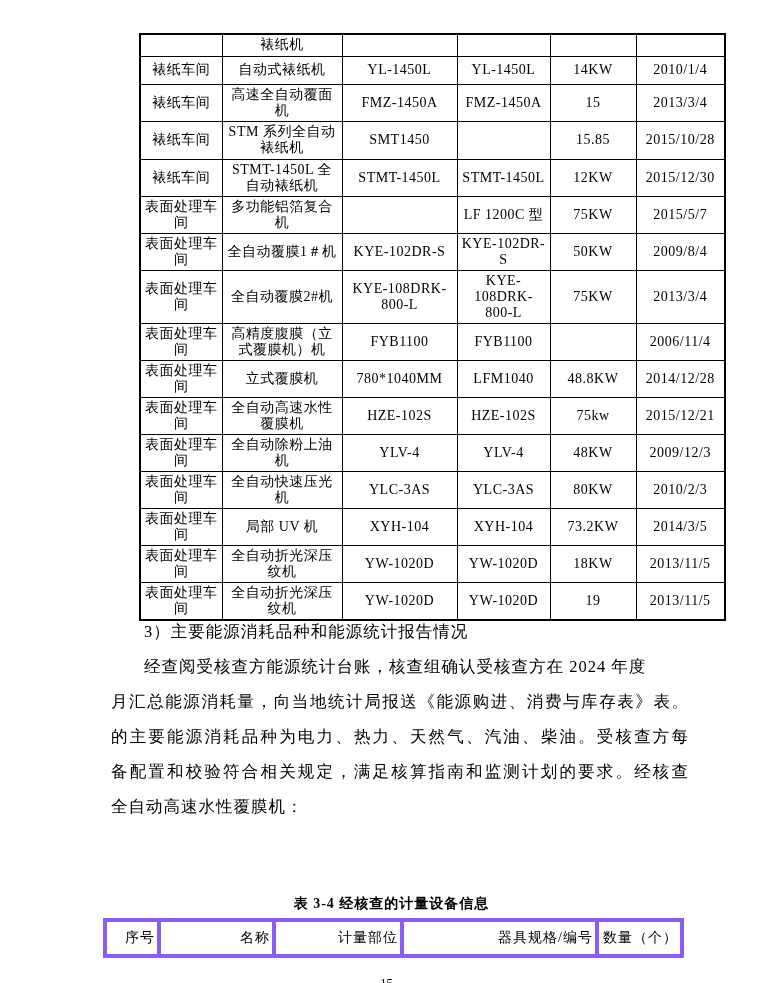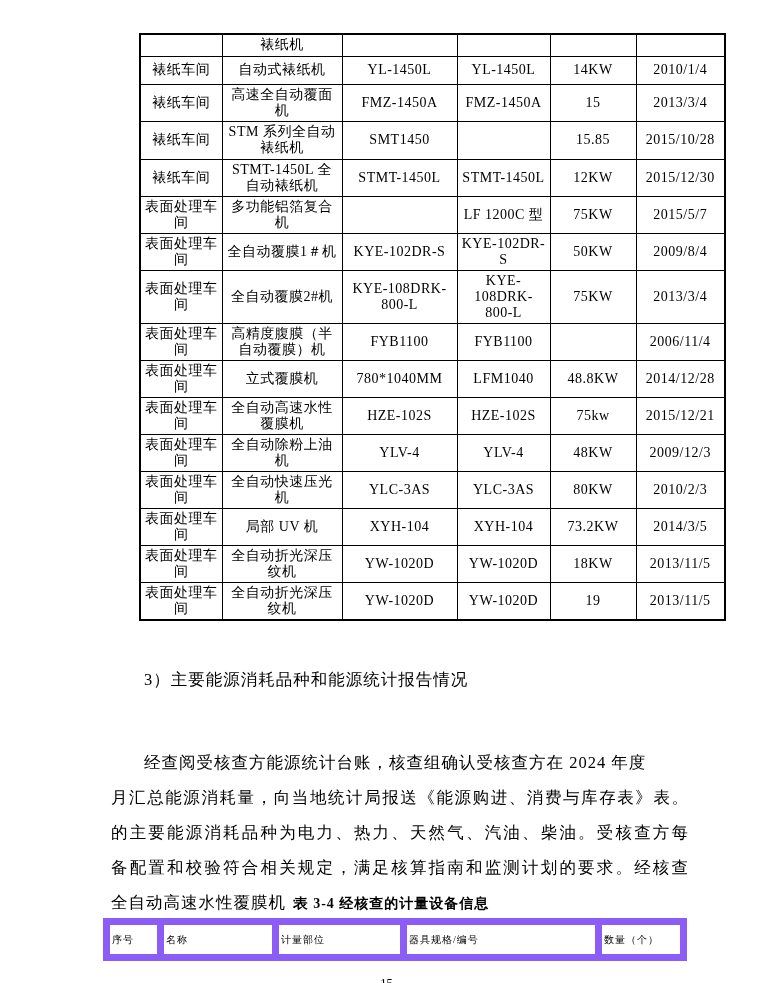--- a/index.html
+++ b/index.html
@@ -20,37 +20,37 @@
     font-size:14px;line-height:16px;letter-spacing:0.5px;
     text-align:center;vertical-align:middle;
     padding:2px 3px;word-break:break-word;overflow:hidden;
   }
   
   .text-block{
     position:absolute;left:111px;top:614px;width:578px;
     font-size:16.5px;letter-spacing:1px;
   }
   .tline{height:35px;line-height:35px;white-space:nowrap;overflow:visible;}
-  .tline.indent{text-indent:2em;margin-top:48px;}
+  .tline.indent{text-indent:2em;}
   .tline.fill{text-align:justify;text-align-last:justify;white-space:normal;height:35px;overflow:hidden;}
   
   .meter-title{
     position:absolute;left:103px;top:893px;width:577px;
     text-align:center;font-size:14px;font-weight:bold;letter-spacing:1px;
     line-height:22px;
   }
   table.meter{
     position:absolute;left:103px;top:918px;width:577px;
     border-collapse:collapse;table-layout:fixed;
     border:2px solid #000;
   }
   table.meter th{
-    border:7px solid #8b5cf6;font-weight:normal;
-    font-size:10px;letter-spacing:1px;line-height:18px;
-    text-align:left;vertical-align:middle;padding:2px;
+    border:4px solid #8b5cf6;font-weight:normal;
+    font-size:14px;letter-spacing:1px;line-height:18px;
+    text-align:right;vertical-align:middle;padding:2px;
   }
   
   .page-number{
     position:absolute;left:0;top:976px;width:773px;
     text-align:center;font-size:12.5px;line-height:14px;
   }
 </style>
 </head>
 <body>
 
@@ -123,21 +123,21 @@
     <tr style="height:37px">
         <td>表面处理车间</td>
         <td>全自动覆膜2#机</td>
         <td>KYE-108DRK-800-L</td>
         <td>KYE-108DRK-800-L</td>
         <td>75KW</td>
         <td>2013/3/4</td>
       </tr>
     <tr style="height:37px">
         <td>表面处理车间</td>
-        <td>高精度腹膜（半自动覆膜）机</td>
+        <td>高精度腹膜（立式覆膜机）机</td>
         <td>FYB1100</td>
         <td>FYB1100</td>
         <td></td>
         <td>2006/11/4</td>
       </tr>
     <tr style="height:37px">
         <td>表面处理车间</td>
         <td>立式覆膜机</td>
         <td>780*1040MM</td>
         <td>LFM1040</td>

